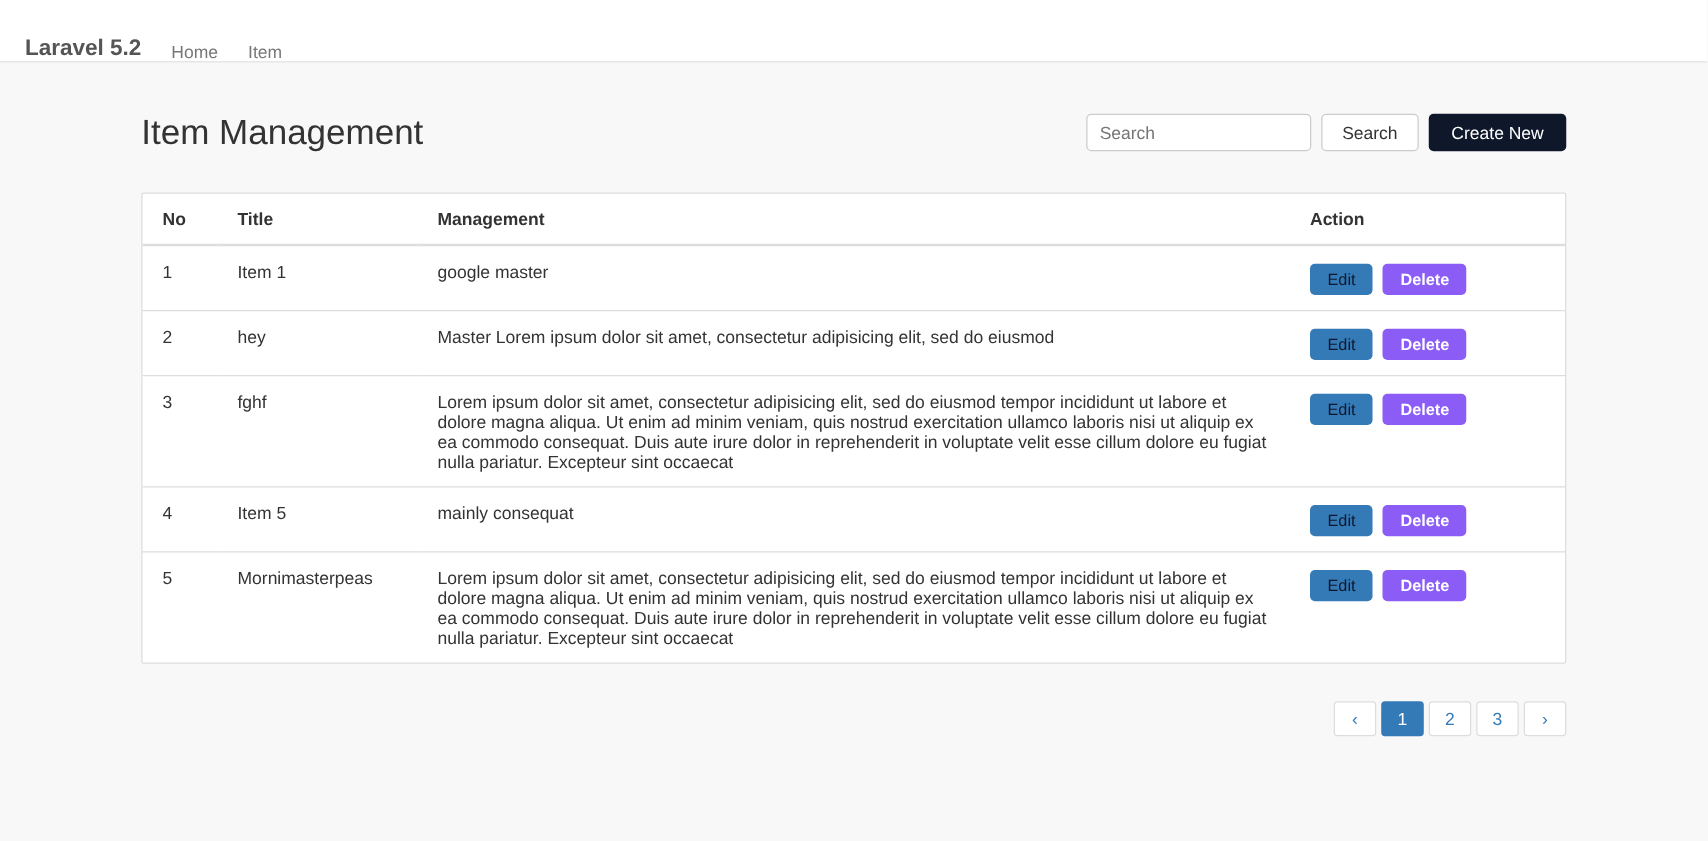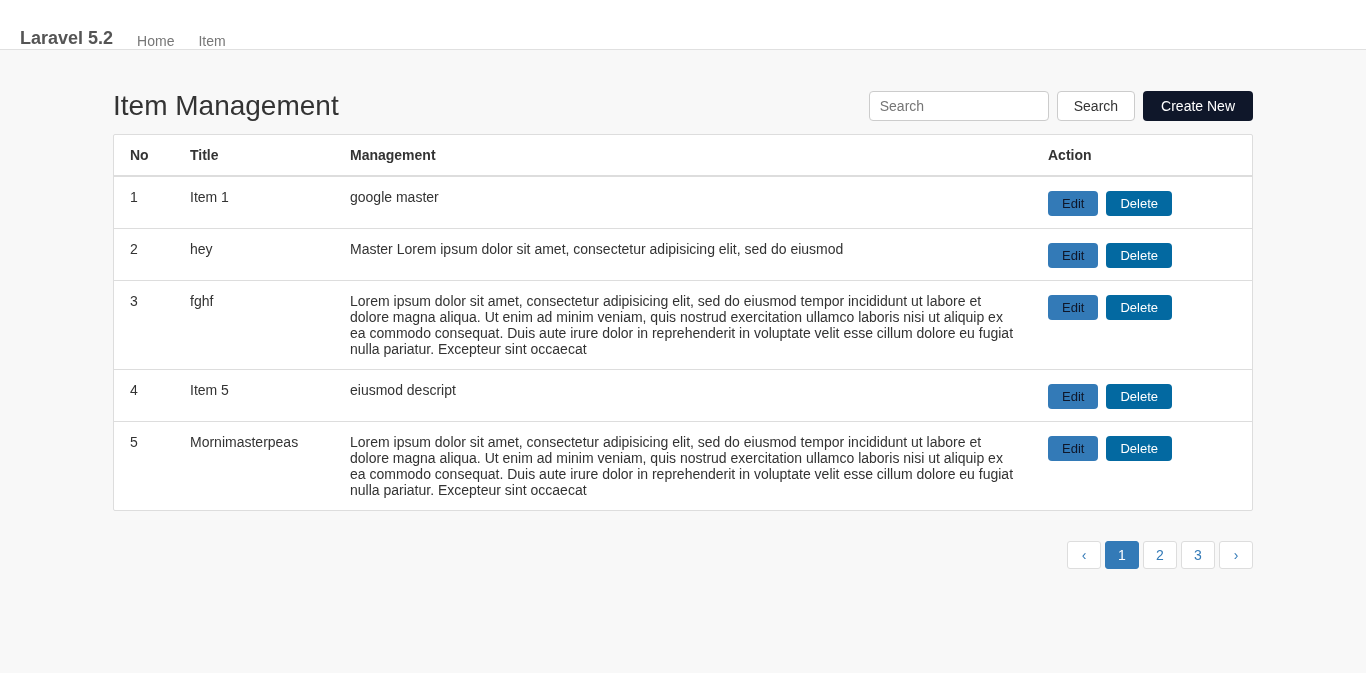--- a/index.html
+++ b/index.html
@@ -32,21 +32,21 @@
       max-width: 1200px;
       margin: 0 auto;
       padding: 40px 30px;
     }
 
     
     .page-header {
       display: flex;
       align-items: center;
       justify-content: space-between;
-      margin-bottom: 12px;
+      margin-bottom: 32px;
     }
     .page-title {
       font-size: 28px;
       font-weight: 400;
       color: #333;
     }
     .search-area {
       display: flex;
       align-items: center;
       gap: 8px;
@@ -123,27 +123,28 @@
     .btn-edit {
       background: #337ab7;
       border: none;
       border-radius: 4px;
       padding: 5px 14px;
       color: #0f172a;
       font-size: 13px;
       cursor: pointer;
     }
     .btn-delete {
-      background: #0369a1;
+      background: #8b5cf6;
       border: none;
       border-radius: 4px;
       padding: 5px 14px;
       color: #fff;
       font-size: 13px;
       cursor: pointer;
+      font-weight: bold;
     }
 
     
     .pagination-area {
       display: flex;
       justify-content: flex-end;
       align-items: center;
       margin-top: 30px;
       gap: 4px;
     }
@@ -226,21 +227,21 @@
       <td class="col-action">
         <div class="action-cell">
           <button class="btn-edit">Edit</button>
           <button class="btn-delete">Delete</button>
         </div>
       </td>
     </tr>
           <tr>
       <td class="col-no">4</td>
       <td class="col-title">Item 5</td>
-      <td class="col-desc">eiusmod descript</td>
+      <td class="col-desc">mainly consequat</td>
       <td class="col-action">
         <div class="action-cell">
           <button class="btn-edit">Edit</button>
           <button class="btn-delete">Delete</button>
         </div>
       </td>
     </tr>
           <tr>
       <td class="col-no">5</td>
       <td class="col-title">Mornimasterpeas</td>

